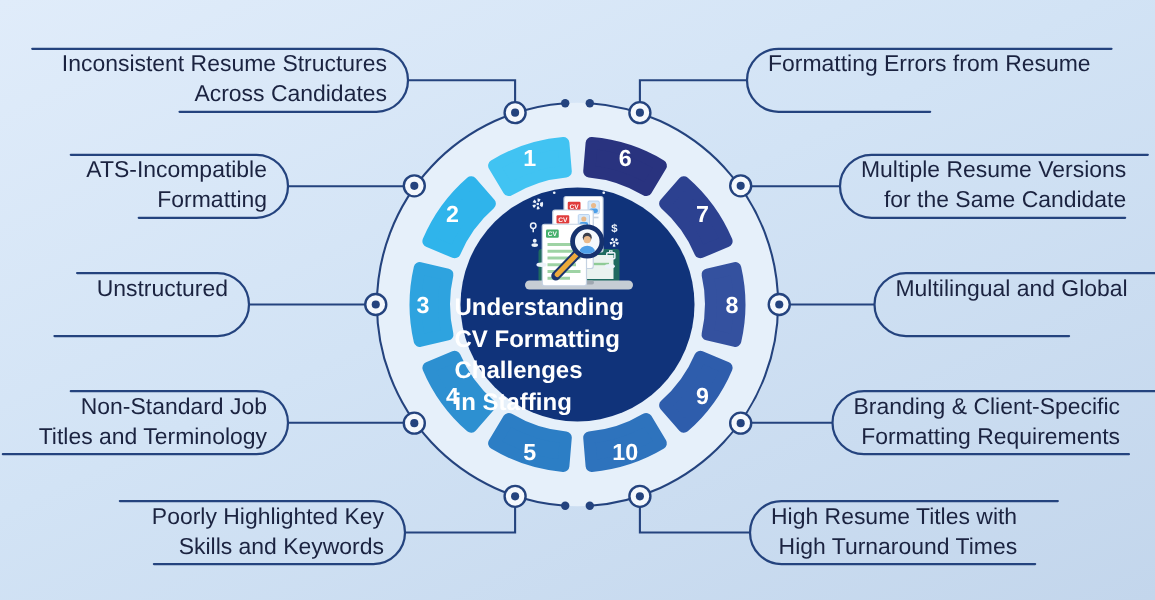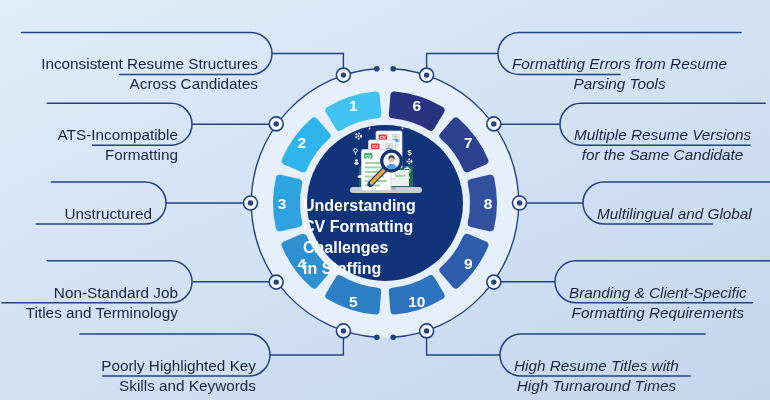--- a/index.html
+++ b/index.html
@@ -2,23 +2,23 @@
 <html><head>
 <meta charset="utf-8">
 <style>
   html,body{margin:0;padding:0;background:#eef3f9;}
   .stage{
     position:relative;width:770px;height:400px;overflow:hidden;
     background:linear-gradient(155deg,#E0ECFA 0%,#D2E3F5 45%,#C3D6EC 100%);
     font-family:"Liberation Sans","DejaVu Sans",sans-serif;
   }
   svg.diagram{position:absolute;left:0;top:0;}
-  .callout{position:absolute;font-size:15.3px;line-height:20px;color:#1B2340;white-space:nowrap;margin-top:21px;}
+  .callout{position:absolute;font-size:15.3px;line-height:20px;color:#1B2340;white-space:nowrap;}
   .callout.left{text-align:right;}
-  .callout.right{text-align:center;font-style:italic;}
+  .callout.right{text-align:right;}
   .c1{top:33px;right:512px}
   .c2{top:104px;right:592px}
   .c3{top:183px;right:618px}
   .c4{top:262px;right:592px}
   .c5{top:335px;right:514px}
   .c6{top:33px;left:512px}
   .c7{top:104px;left:574px}
   .c8{top:183px;left:597px}
   .c9{top:262px;left:569px}
   .c10{top:335px;left:514px}
@@ -210,21 +210,20 @@
   <div class="callout left c4">
     <div>Non-Standard Job</div>
     <div>Titles and Terminology</div>
   </div>
   <div class="callout left c5">
     <div>Poorly Highlighted Key</div>
     <div>Skills and Keywords</div>
   </div>
   <div class="callout right c6">
     <div>Formatting Errors from Resume</div>
-    <div>Parsing Tools</div>
   </div>
   <div class="callout right c7">
     <div>Multiple Resume Versions</div>
     <div>for the Same Candidate</div>
   </div>
   <div class="callout right c8">
     <div>Multilingual and Global</div>
   </div>
   <div class="callout right c9">
     <div>Branding &amp; Client-Specific</div>

